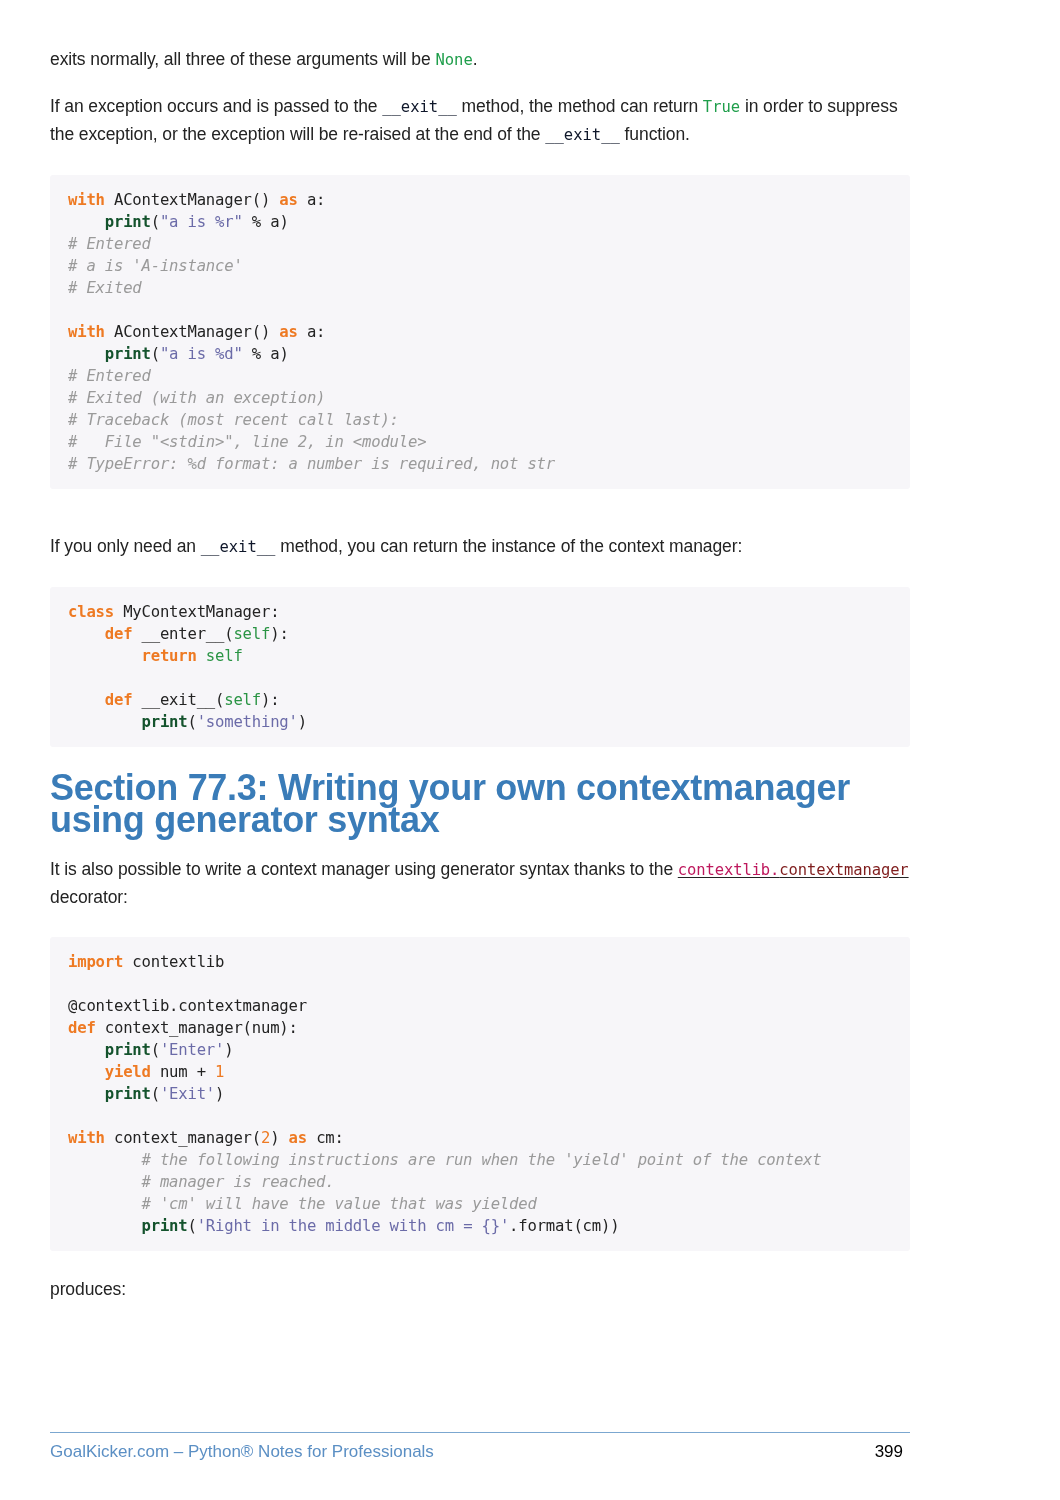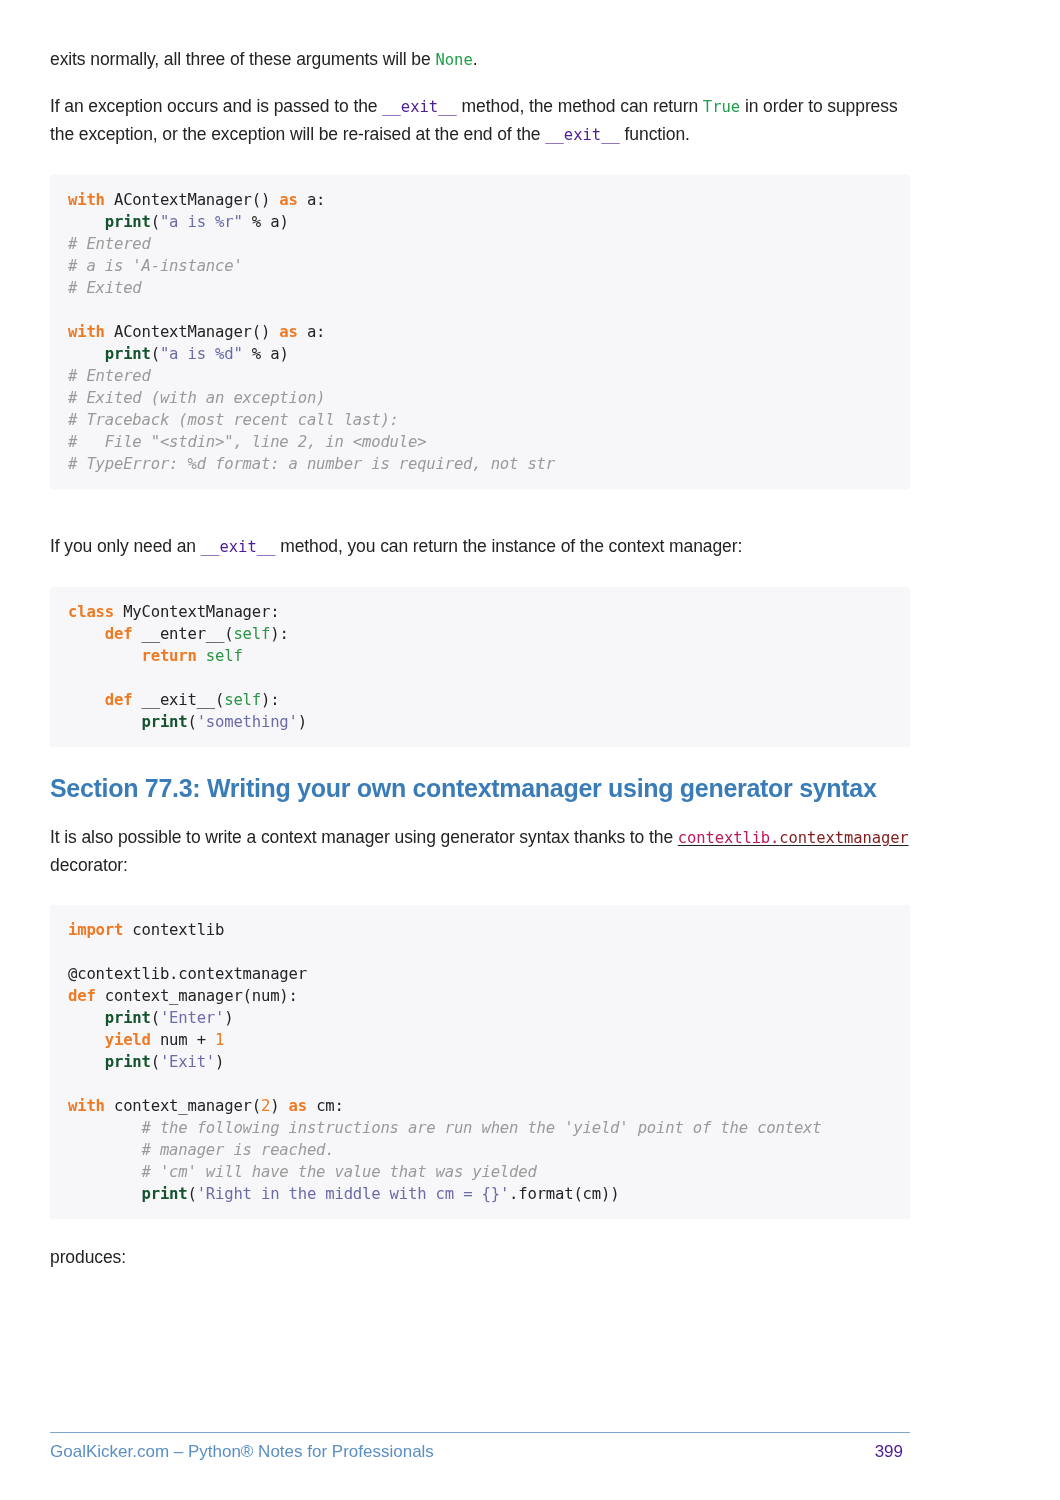--- a/index.html
+++ b/index.html
@@ -27,21 +27,21 @@
     color: #232323;
     margin: 0;
     letter-spacing: -0.1px;
   }
   .p-block { margin-bottom: 0; }
 
   
   code.inline {
     font-family: "DejaVu Sans Mono", monospace;
     font-size: 15.5px;
-    color: #4c1d95;
+    color: #0f172a;
     letter-spacing: 0;
   }
   code.inline.kw-green { color: #1f9e4b; }
 
   .inline-link {
     font-family: "DejaVu Sans Mono", monospace;
     font-size: 15.5px;
     text-decoration: underline;
     text-underline-offset: 2px;
   }
@@ -69,21 +69,21 @@
   .tok-kw  { color: #ee7a23; font-weight: bold; }
   .tok-fn  { color: #14532d; font-weight: bold; }
   .tok-str { color: #6b6ba8; }
   .tok-num { color: #ee7a23; }
   .tok-self{ color: #2a9444; }
   .tok-com { color: #9a9a9a; font-style: italic; }
   .tok-pln { color: #232323; }
 
   .section-heading {
     font-family: "Liberation Sans", sans-serif;
-    font-size: 25px;
+    font-size: 36px;
     font-weight: bold;
     line-height: 32px;
     color: #3a7cb8;
     margin: 0;
     letter-spacing: -0.3px;
   }
 
   
   .footer-rule {
     position: absolute;
@@ -98,21 +98,21 @@
     left: 50px;
     right: 57px;
     top: 1442px;
     display: flex;
     justify-content: space-between;
     align-items: baseline;
     font-family: "Liberation Sans", sans-serif;
     font-size: 17px;
     color: #5b8fc4;
   }
-  .footer .pageno { font-size: 17px; color: #4c1d95; }
+  .footer .pageno { font-size: 17px; color: #000000; }
 </style>
 </head>
 <body>
 
 <div class="page">
 
   <div style="height:46px"></div>
   <p class="body-text p-block"><span>exits normally, all three of these arguments will be </span><code class="inline kw-green">None</code><span>.</span></p>
 
   <div style="height:19px"></div>

